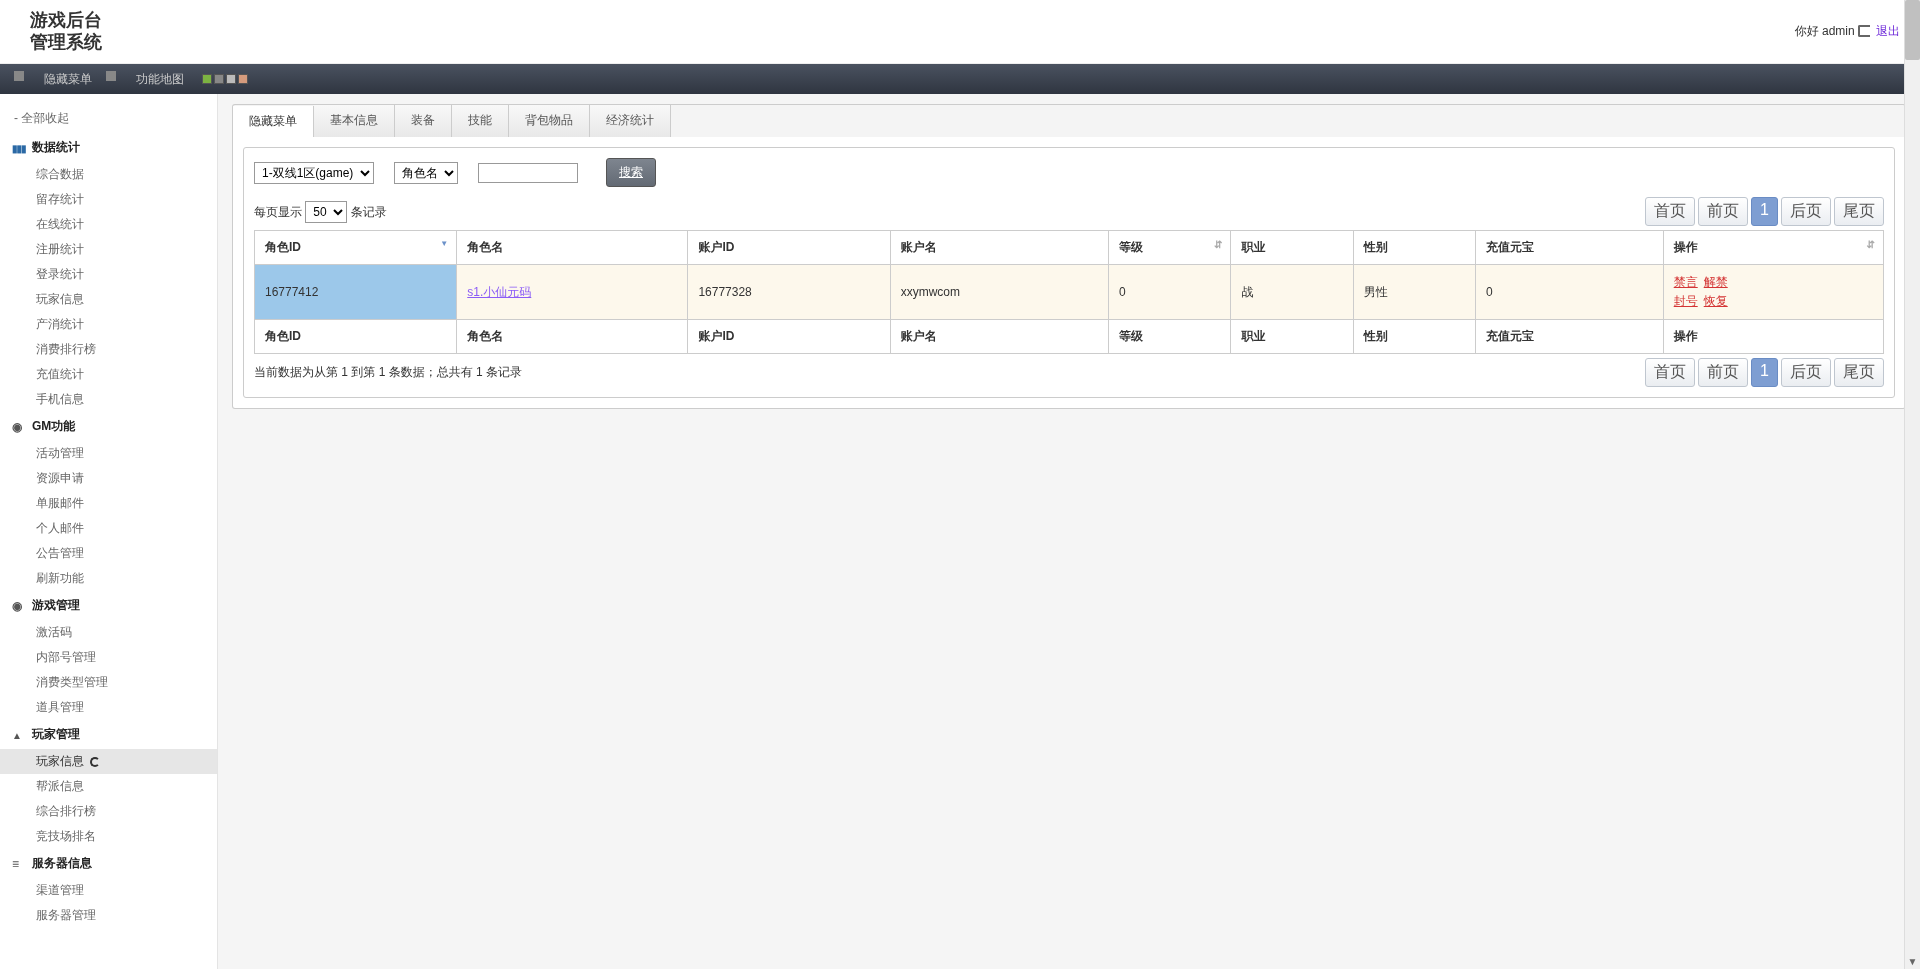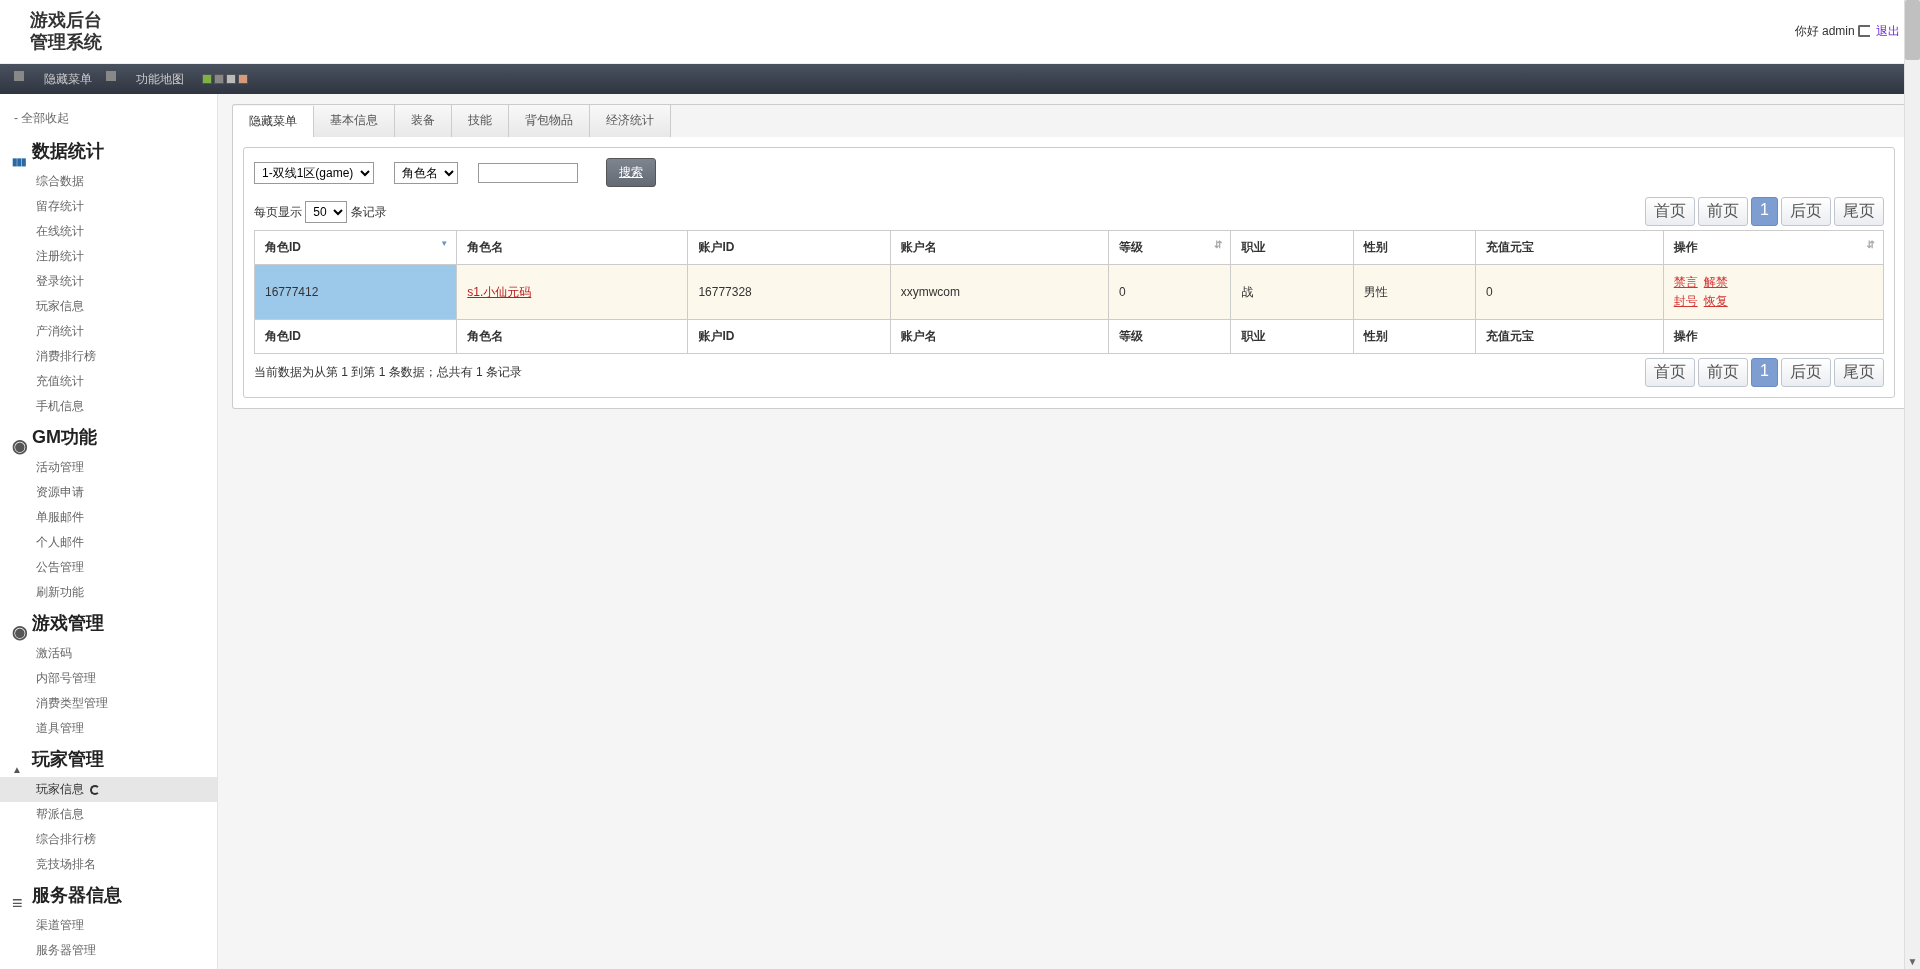--- a/index.html
+++ b/index.html
@@ -22,21 +22,21 @@
 .swatch { width: 10px; height: 10px; display: inline-block; border: 1px solid #555; }
 .swatch.green { background: #7cb342; }
 .swatch.gray1 { background: #888; }
 .swatch.gray2 { background: #bbb; }
 .swatch.salmon { background: #d59b7d; }
 
 
 .page { display: flex; min-height: calc(100vh - 94px); }
 .sidebar { width: 218px; background: #fff; border-right: 1px solid #e4e4e4; padding: 10px 0; }
 .collapse-all { padding: 6px 14px; color: #666; }
-.nav-group-title { display: flex; align-items: flex-end; gap: 6px; padding: 6px 12px; font-weight: bold; color: #222; font-size: 18px; }
+.nav-group-title { display: flex; align-items: center; gap: 6px; padding: 6px 12px; font-weight: bold; color: #222; font-size: 12px; }
 .nav-group-title .grp-icon { width: 14px; height: 14px; display: inline-block; }
 .nav-item { padding: 4px 14px 4px 36px; color: #666; cursor: pointer; font-size: 12px; }
 .nav-item.active { background: #e6e6e6; color: #333; }
 .nav-item.active .loading-icon { display: inline-block; width: 10px; height: 10px; border: 2px solid #333; border-right-color: transparent; border-radius: 50%; margin-left: 6px; vertical-align: middle; }
 
 
 .icon-bars::before { content: "▮▮▮"; font-size: 10px; letter-spacing: -1px; color: #2b69a5; }
 .icon-wechat::before { content: "◉"; color: #555; }
 .icon-user::before { content: "▲"; color: #555; font-size: 10px; }
 .icon-server::before { content: "≡"; color: #555; font-weight: bold; }
@@ -64,21 +64,21 @@
 .pager-btn.active { background: #7e9ed2; color: #fff; border-color: #6a8cc4; }
 
 
 .dt { width: 100%; border-collapse: collapse; border: 1px solid #ccc; }
 .dt th, .dt td { border: 1px solid #ccc; padding: 8px 10px; text-align: left; font-size: 12px; font-weight: normal; }
 .dt thead th { background: #fff; font-weight: bold; position: relative; }
 .dt tfoot th { background: #fff; font-weight: bold; }
 .dt tbody tr { background: #fdf8ec; }
 .sort-asc::after { content: "▼"; color: #6b91c9; font-size: 8px; position: absolute; right: 8px; }
 .sortable::after { content: "⇵"; color: #aaa; font-size: 10px; position: absolute; right: 8px; }
-.cell-link { color: #b91c1c; text-decoration: underline; }
+.cell-link { color: #8b5cf6; text-decoration: underline; }
 .op-link { color: #d43434; text-decoration: underline; margin-right: 6px; cursor: pointer; display: inline-block; }
 .op-row { line-height: 1.6; }
 .selected-cell { background: #9cc8ea !important; }
 
 .info-row { display: flex; justify-content: space-between; align-items: center; margin-top: 4px; }
 
 
 .fake-scroll { position: fixed; right: 0; top: 0; bottom: 0; width: 16px; background: #f0f0f0; border-left: 1px solid #ddd; }
 .fake-scroll .thumb { position: absolute; top: 0; width: 100%; height: 60px; background: #c0c0c0; border-radius: 2px; }
 .fake-scroll .arrow { position: absolute; width: 100%; text-align: center; font-size: 10px; color: #666; }

